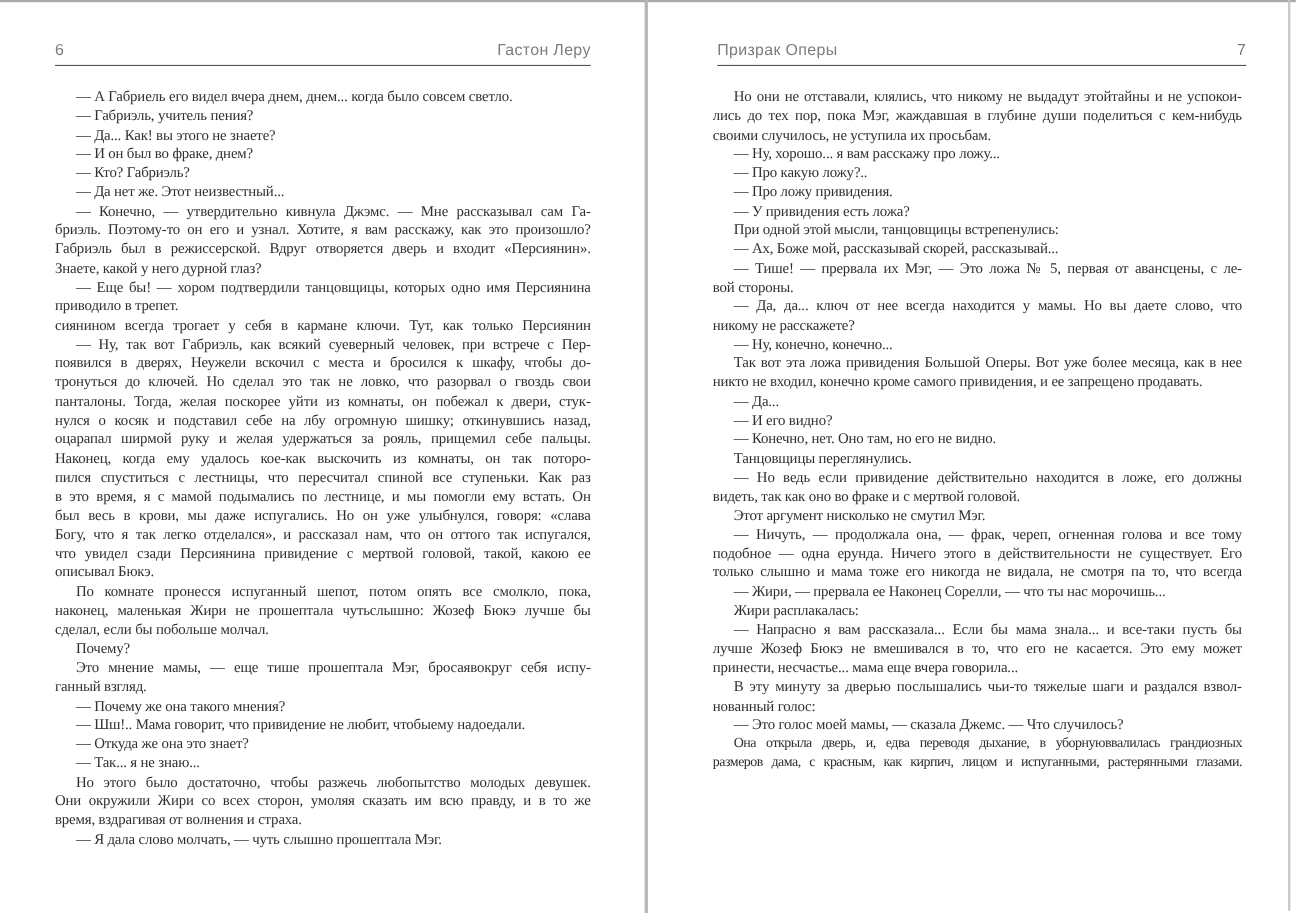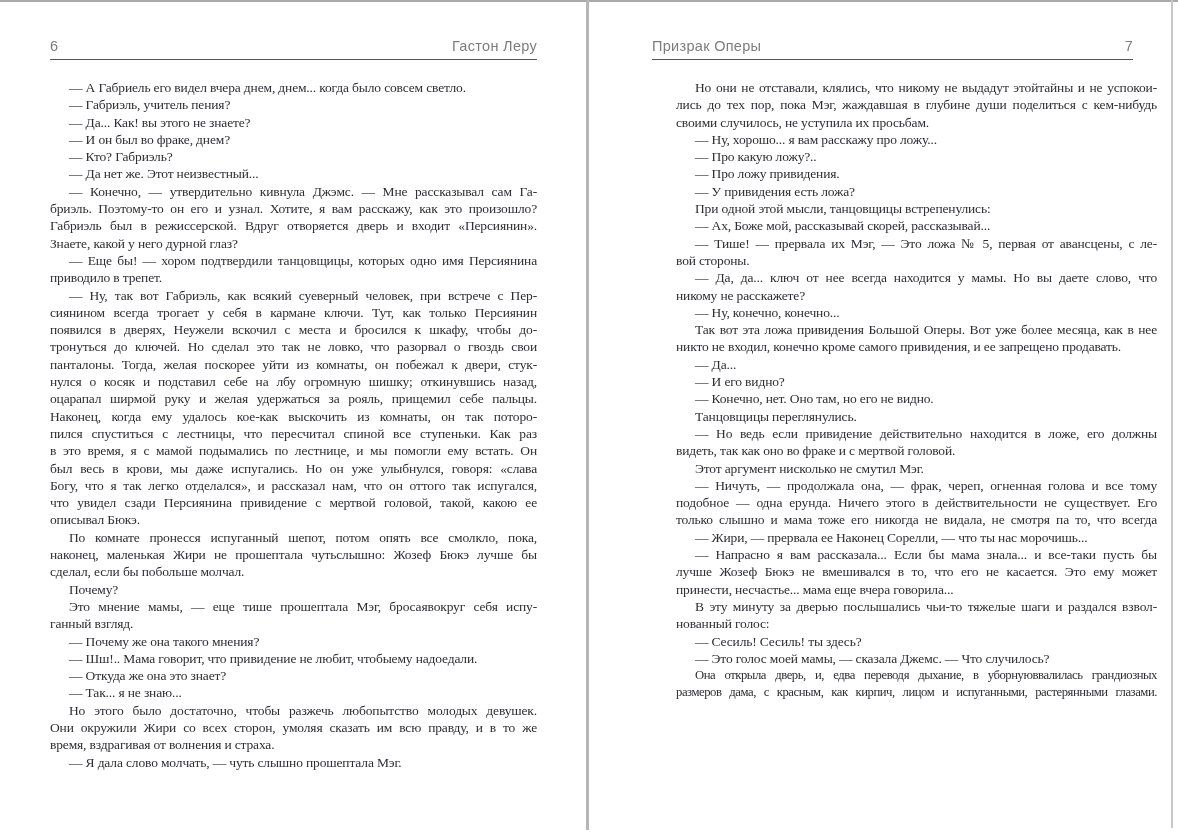--- a/index.html
+++ b/index.html
@@ -39,21 +39,21 @@
   }
   .page-header.left-pg  { left: 50px;  width: 487px; }
   .page-header.right-pg { left: 652px; width: 481px; }
   .page-body {
     position: absolute; top: 79px;
     color: #2e2e34;
     font-size: 13.5px;
     letter-spacing: -0.15px;
   }
   .page-body.left-pg  { left: 50px;  width: 487px; }
-  .page-body.right-pg { left: 676px; width: 481px; }
+  .page-body.right-pg { left: 648px; width: 481px; }
   .line {
     height: 17.3px;
     line-height: 17.3px;
     white-space: normal;
     text-align: left;
   }
   .line.jst { text-align: justify; text-align-last: justify; }
   .line.ind { text-indent: 19px; }
   .line.cond { font-size: 12.7px; letter-spacing: -0.45px; }
 </style>
@@ -74,22 +74,22 @@
     <div class="line ind">— Да... Как! вы этого не знаете?</div>
     <div class="line ind">— И он был во фраке, днем?</div>
     <div class="line ind">— Кто? Габриэль?</div>
     <div class="line ind">— Да нет же. Этот неизвестный...</div>
     <div class="line ind jst">— Конечно, — утвердительно кивнула Джэмс. — Мне рассказывал сам Га-</div>
     <div class="line jst">бриэль. Поэтому-то он его и узнал. Хотите, я вам расскажу, как это произошло?</div>
     <div class="line jst">Габриэль был в режиссерской. Вдруг отворяется дверь и входит «Персиянин».</div>
     <div class="line">Знаете, какой у него дурной глаз?</div>
     <div class="line ind jst">— Еще бы! — хором подтвердили танцовщицы, которых одно имя Персиянина</div>
     <div class="line">приводило в трепет.</div>
+    <div class="line jst">сиянином всегда трогает у себя в кармане ключи. Тут, как только Персиянин</div>
     <div class="line ind jst">— Ну, так вот Габриэль, как всякий суеверный человек, при встрече с Пер-</div>
-    <div class="line jst">сиянином всегда трогает у себя в кармане ключи. Тут, как только Персиянин</div>
     <div class="line jst">появился в дверях, Неужели вскочил с места и бросился к шкафу, чтобы до-</div>
     <div class="line jst">тронуться до ключей. Но сделал это так не ловко, что разорвал о гвоздь свои</div>
     <div class="line jst">панталоны. Тогда, желая поскорее уйти из комнаты, он побежал к двери, стук-</div>
     <div class="line jst">нулся о косяк и подставил себе на лбу огромную шишку; откинувшись назад,</div>
     <div class="line jst">оцарапал ширмой руку и желая удержаться за рояль, прищемил себе пальцы.</div>
     <div class="line jst">Наконец, когда ему удалось кое-как выскочить из комнаты, он так поторо-</div>
     <div class="line jst">пился спуститься с лестницы, что пересчитал спиной все ступеньки. Как раз</div>
     <div class="line jst">в это время, я с мамой подымались по лестнице, и мы помогли ему встать. Он</div>
     <div class="line jst">был весь в крови, мы даже испугались. Но он уже улыбнулся, говоря: «слава</div>
     <div class="line jst">Богу, что я так легко отделался», и рассказал нам, что он оттого так испугался,</div>
@@ -136,22 +136,22 @@
     <div class="line ind">— И его видно?</div>
     <div class="line ind">— Конечно, нет. Оно там, но его не видно.</div>
     <div class="line ind">Танцовщицы переглянулись.</div>
     <div class="line ind jst">— Но ведь если привидение действительно находится в ложе, его должны</div>
     <div class="line">видеть, так как оно во фраке и с мертвой головой.</div>
     <div class="line ind">Этот аргумент нисколько не смутил Мэг.</div>
     <div class="line ind jst">— Ничуть, — продолжала она, — фрак, череп, огненная голова и все тому</div>
     <div class="line jst">подобное — одна ерунда. Ничего этого в действительности не существует. Его</div>
     <div class="line jst">только слышно и мама тоже его никогда не видала, не смотря па то, что всегда</div>
     <div class="line ind">— Жири, — прервала ее Наконец Сорелли, — что ты нас морочишь...</div>
+    <div class="line ind">Жири расплакалась:</div>
     <div class="line ind jst">— Напрасно я вам рассказала... Если бы мама знала... и все-таки пусть бы</div>
     <div class="line jst">лучше Жозеф Бюкэ не вмешивался в то, что его не касается. Это ему может</div>
     <div class="line">принести, несчастье... мама еще вчера говорила...</div>
     <div class="line ind jst">В эту минуту за дверью послышались чьи-то тяжелые шаги и раздался взвол-</div>
     <div class="line">нованный голос:</div>
-    <div class="line ind">— Сесиль! Сесиль! ты здесь?</div>
     <div class="line ind">— Это голос моей мамы, — сказала Джемс. — Что случилось?</div>
     <div class="line ind jst cond">Она открыла дверь, и, едва переводя дыхание, в уборнуюввалилась грандиозных</div>
     <div class="line jst cond">размеров дама, с красным, как кирпич, лицом и испуганными, растерянными глазами.</div>
   </div>
 
 </body></html>

